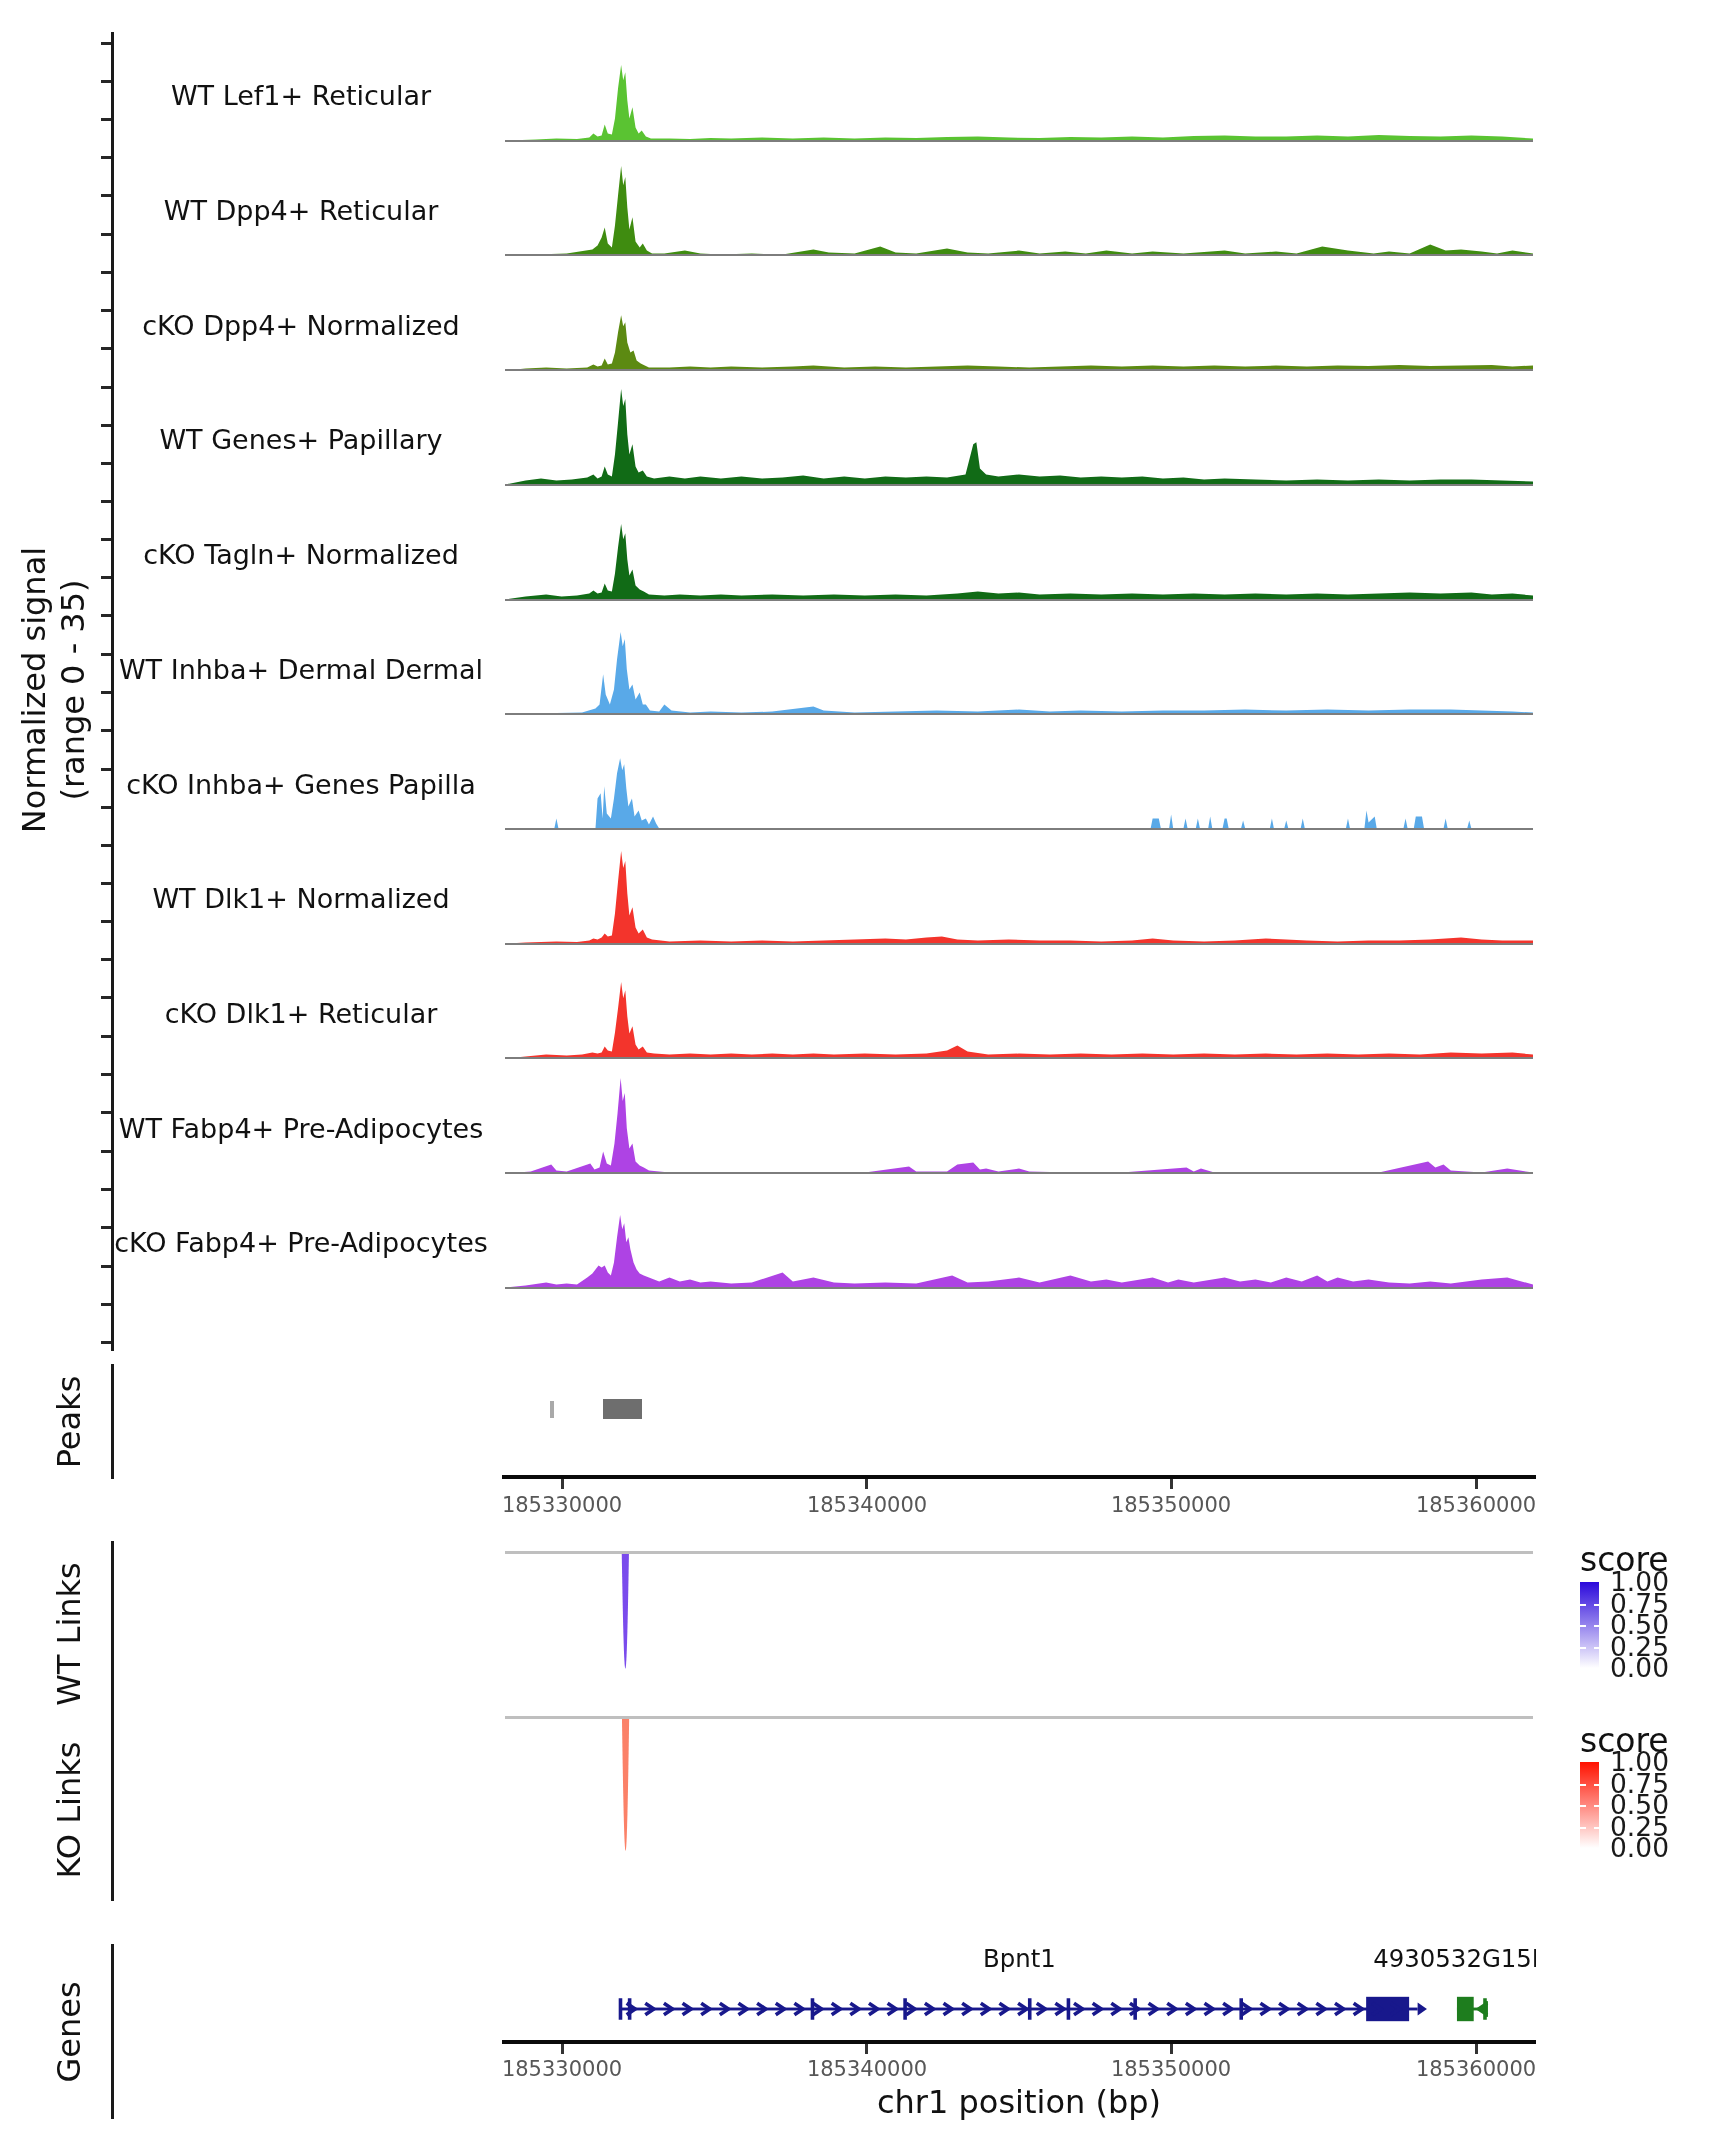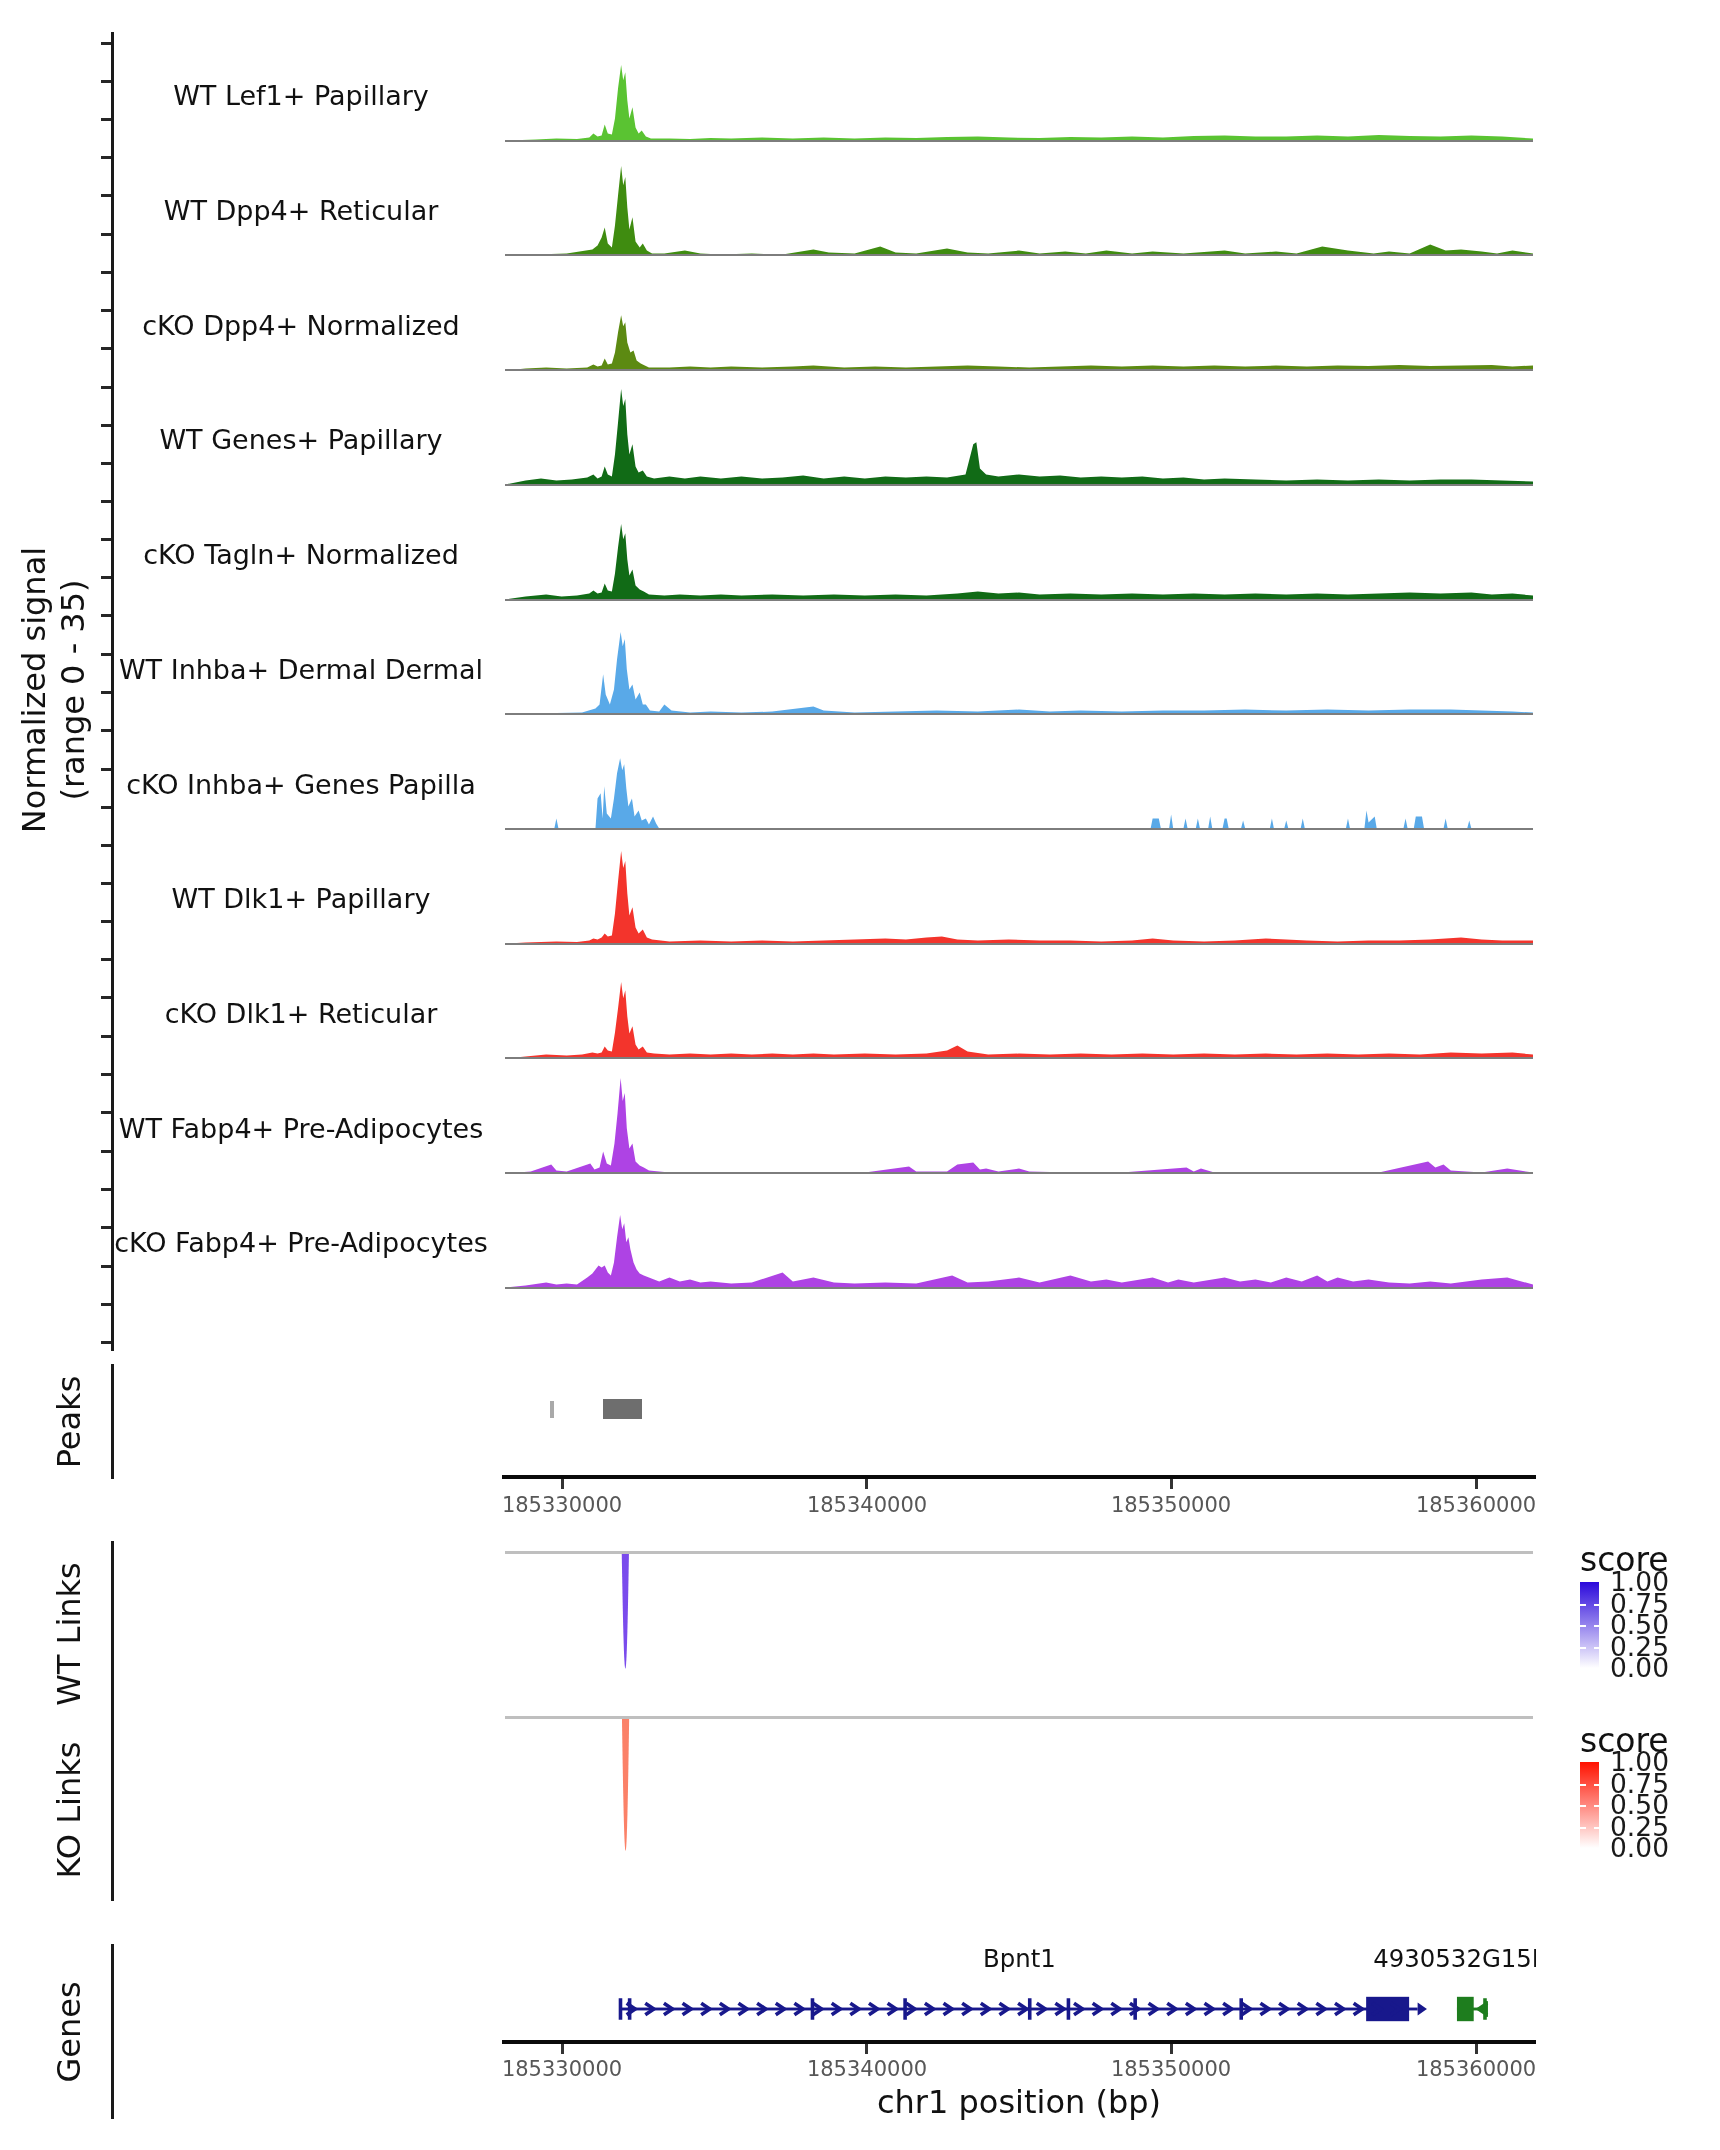--- a/index.html
+++ b/index.html
@@ -79,21 +79,21 @@
       <div class="ruler-tick" style="left:101px; top:1111px;"></div>
       <div class="ruler-tick" style="left:101px; top:1150px;"></div>
       <div class="ruler-tick" style="left:101px; top:1188px;"></div>
       <div class="ruler-tick" style="left:101px; top:1226px;"></div>
       <div class="ruler-tick" style="left:101px; top:1265px;"></div>
       <div class="ruler-tick" style="left:101px; top:1303px;"></div>
       <div class="ruler-tick" style="left:101px; top:1341px;"></div>
     </div>
 
   <div id="tracks">
-      <div class="track-label" style="top:80px;">WT Lef1+ Papillary</div>
+      <div class="track-label" style="top:80px;">WT Lef1+ Reticular</div>
       <svg width="1028" height="115" viewBox="0 0 1434 160" preserveAspectRatio="none" style="left:505px; top:27px;">
         <path d="M 0 158 L 0.0 158.0 L 43.0 156.6 L 71.7 155.2 L 100.4 155.9 L 117.6 153.8 L 123.3 148.2 L 129.1 152.4 L 134.8 151.0 L 139.1 135.6 L 143.4 148.2 L 149.1 149.6 L 153.4 127.2 L 157.7 85.2 L 162.0 53.0 L 164.9 74.0 L 167.8 62.8 L 170.6 102.0 L 173.5 127.2 L 177.8 111.8 L 182.1 139.8 L 186.4 148.2 L 190.7 144.0 L 196.5 152.4 L 203.6 155.2 L 229.4 155.2 L 258.1 155.9 L 286.8 154.5 L 315.5 155.2 L 358.5 153.8 L 401.5 155.2 L 444.5 153.8 L 487.6 155.2 L 530.6 153.8 L 573.6 154.5 L 616.6 153.1 L 659.6 152.4 L 702.7 153.8 L 745.7 154.5 L 788.7 153.1 L 831.7 153.8 L 874.7 152.4 L 917.8 153.8 L 960.8 151.7 L 1003.8 151.0 L 1046.8 152.4 L 1089.8 152.4 L 1132.9 151.0 L 1175.9 152.4 L 1218.9 150.3 L 1261.9 151.7 L 1304.9 152.4 L 1348.0 151.0 L 1391.0 152.4 L 1434.0 155.2 L 1434 158 Z" fill="#5AC332" stroke="none"></path>
       </svg>
       <div class="baseline" style="left:505px; top:140px; width:1028px;"></div>
       <div class="track-label" style="top:195px;">WT Dpp4+ Reticular</div>
       <svg width="1028" height="115" viewBox="0 0 1434 160" preserveAspectRatio="none" style="left:505px; top:142px;">
         <path d="M 0 158 L 0.0 158.0 L 43.0 156.6 L 86.0 155.2 L 121.9 149.6 L 129.1 144.0 L 134.8 132.8 L 139.1 118.8 L 143.4 141.2 L 149.1 146.8 L 153.4 116.0 L 157.7 74.0 L 162.0 33.4 L 164.9 60.0 L 167.8 48.8 L 170.6 90.8 L 173.5 121.6 L 177.8 104.8 L 182.1 138.4 L 187.9 146.8 L 192.2 141.2 L 197.9 151.0 L 205.1 155.2 L 222.3 155.2 L 250.9 151.0 L 272.5 155.2 L 301.1 156.6 L 344.2 155.2 L 387.2 156.6 L 430.2 149.6 L 451.7 153.8 L 487.6 155.2 L 523.4 145.4 L 544.9 153.8 L 573.6 155.2 L 616.6 148.2 L 645.3 153.8 L 674.0 155.2 L 717.0 151.0 L 745.7 155.2 L 781.5 152.4 L 810.2 155.2 L 838.9 151.0 L 874.7 155.2 L 903.4 152.4 L 946.4 155.2 L 1003.8 151.0 L 1032.5 155.2 L 1075.5 152.4 L 1104.2 155.2 L 1140.0 145.4 L 1175.9 151.0 L 1211.7 155.2 L 1233.2 152.4 L 1261.9 155.2 L 1290.6 142.6 L 1312.1 151.0 L 1333.6 149.6 L 1362.3 152.4 L 1383.8 155.2 L 1405.3 151.0 L 1434.0 155.2 L 1434 158 Z" fill="#3F8C10" stroke="none"></path>
       </svg>
       <div class="baseline" style="left:505px; top:254px; width:1028px;"></div>
       <div class="track-label" style="top:310px;">cKO Dpp4+ Normalized</div>
@@ -114,21 +114,21 @@
       <div class="track-label" style="top:654px;">WT Inhba+ Dermal Dermal</div>
       <svg width="1028" height="115" viewBox="0 0 1434 160" preserveAspectRatio="none" style="left:505px; top:601px;">
         <path d="M 0 158 L 0.0 158.0 L 35.9 156.6 L 71.7 155.9 L 107.5 155.2 L 126.2 149.6 L 131.9 144.0 L 136.9 102.0 L 140.5 130.0 L 146.3 144.0 L 152.0 123.0 L 156.3 81.0 L 161.3 43.2 L 164.2 62.8 L 167.1 53.0 L 169.9 95.0 L 173.5 123.0 L 177.8 116.0 L 182.1 137.0 L 187.9 127.2 L 192.2 144.0 L 196.5 144.0 L 202.2 152.4 L 215.1 153.8 L 222.3 144.0 L 232.3 152.4 L 258.1 155.2 L 286.8 153.8 L 329.8 155.2 L 372.8 153.8 L 430.2 146.8 L 444.5 152.4 L 487.6 155.2 L 544.9 153.8 L 602.3 152.4 L 659.6 153.8 L 717.0 151.0 L 760.0 153.8 L 803.0 152.4 L 860.4 153.8 L 917.8 152.4 L 975.1 152.4 L 1032.5 151.0 L 1089.8 152.4 L 1147.2 151.0 L 1204.6 152.4 L 1261.9 151.0 L 1319.3 151.0 L 1362.3 152.4 L 1405.3 153.8 L 1434.0 155.2 L 1434 158 Z" fill="#59A9E8" stroke="none"></path>
       </svg>
       <div class="baseline" style="left:505px; top:713px; width:1028px;"></div>
       <div class="track-label" style="top:769px;">cKO Inhba+ Genes Papilla</div>
       <svg width="1028" height="115" viewBox="0 0 1434 160" preserveAspectRatio="none" style="left:505px; top:715px;">
         <path d="M 0 158 L 0.0 158.0 L 68.8 158.0 L 71.7 144.0 L 74.6 158.0 L 126.2 158.0 L 129.1 116.0 L 133.4 109.0 L 136.2 144.0 L 138.4 99.2 L 142.0 137.0 L 147.7 144.0 L 152.0 116.0 L 156.3 81.0 L 160.6 60.0 L 163.5 76.8 L 166.3 68.4 L 169.2 102.0 L 172.1 127.2 L 177.1 116.0 L 180.7 141.2 L 186.4 132.8 L 190.7 146.8 L 196.5 144.0 L 200.8 152.4 L 206.5 141.2 L 210.8 151.0 L 215.1 158.0 L 286.8 158.0 L 573.6 158.0 L 803.0 158.0 L 860.4 158.0 L 900.6 158.0 L 903.4 144.0 L 912.0 144.0 L 914.9 158.0 L 926.4 158.0 L 929.2 138.4 L 932.1 158.0 L 946.4 158.0 L 949.3 144.0 L 952.2 158.0 L 963.6 158.0 L 966.5 144.0 L 969.4 158.0 L 980.9 158.0 L 983.7 141.2 L 986.6 158.0 L 1000.9 158.0 L 1003.8 144.0 L 1006.7 144.0 L 1009.5 158.0 L 1026.7 158.0 L 1029.6 146.8 L 1032.5 158.0 L 1066.9 158.0 L 1069.8 144.0 L 1072.6 158.0 L 1087.0 158.0 L 1089.8 146.8 L 1092.7 158.0 L 1109.9 158.0 L 1112.8 144.0 L 1115.7 158.0 L 1173.0 158.0 L 1175.9 144.0 L 1178.7 158.0 L 1198.8 158.0 L 1201.7 132.8 L 1204.6 149.6 L 1213.2 141.2 L 1216.0 158.0 L 1253.3 158.0 L 1256.2 144.0 L 1259.1 158.0 L 1267.7 158.0 L 1270.5 141.2 L 1279.1 141.2 L 1282.0 158.0 L 1309.2 158.0 L 1312.1 144.0 L 1315.0 158.0 L 1342.2 158.0 L 1345.1 146.8 L 1348.0 158.0 L 1434.0 158.0 L 1434 158 Z" fill="#59A9E8" stroke="none"></path>
       </svg>
       <div class="baseline" style="left:505px; top:828px; width:1028px;"></div>
-      <div class="track-label" style="top:883px;">WT Dlk1+ Papillary</div>
+      <div class="track-label" style="top:883px;">WT Dlk1+ Normalized</div>
       <svg width="1028" height="115" viewBox="0 0 1434 160" preserveAspectRatio="none" style="left:505px; top:830px;">
         <path d="M 0 158 L 0.0 158.0 L 28.7 156.6 L 71.7 155.2 L 100.4 155.9 L 117.6 153.8 L 123.3 151.0 L 129.1 152.4 L 134.8 149.6 L 139.1 144.0 L 143.4 148.2 L 149.1 146.8 L 153.4 116.0 L 157.7 71.2 L 162.0 29.2 L 164.9 53.0 L 167.8 43.2 L 170.6 88.0 L 173.5 118.8 L 177.8 107.6 L 182.1 135.6 L 186.4 144.0 L 192.2 138.4 L 197.9 149.6 L 205.1 152.4 L 229.4 155.2 L 272.5 153.8 L 315.5 155.2 L 358.5 153.8 L 401.5 155.2 L 444.5 153.8 L 487.6 152.4 L 530.6 151.0 L 559.3 152.4 L 587.9 149.6 L 609.4 148.2 L 631.0 152.4 L 659.6 153.8 L 702.7 152.4 L 745.7 153.8 L 788.7 153.8 L 831.7 155.2 L 874.7 153.8 L 903.4 151.0 L 932.1 153.8 L 975.1 155.2 L 1018.1 153.8 L 1061.2 151.0 L 1089.8 152.4 L 1118.5 153.8 L 1161.5 155.2 L 1204.6 153.8 L 1247.6 153.8 L 1290.6 152.4 L 1333.6 149.6 L 1362.3 152.4 L 1391.0 153.8 L 1434.0 153.8 L 1434 158 Z" fill="#F3342C" stroke="none"></path>
       </svg>
       <div class="baseline" style="left:505px; top:943px; width:1028px;"></div>
       <div class="track-label" style="top:998px;">cKO Dlk1+ Reticular</div>
       <svg width="1028" height="115" viewBox="0 0 1434 160" preserveAspectRatio="none" style="left:505px; top:945px;">
         <path d="M 0 158 L 0.0 158.0 L 28.7 155.2 L 57.4 152.4 L 86.0 153.8 L 107.5 152.4 L 121.9 149.6 L 129.1 151.0 L 134.8 149.6 L 139.1 141.2 L 143.4 146.8 L 149.1 148.2 L 153.4 121.6 L 157.7 88.0 L 162.0 51.6 L 164.9 74.0 L 167.8 62.8 L 170.6 99.2 L 173.5 123.0 L 177.8 113.2 L 182.1 138.4 L 186.4 145.4 L 192.2 141.2 L 197.9 149.6 L 207.9 151.0 L 229.4 152.4 L 258.1 151.0 L 286.8 152.4 L 315.5 151.0 L 344.2 152.4 L 372.8 151.0 L 401.5 152.4 L 430.2 151.0 L 458.9 152.4 L 501.9 151.0 L 544.9 152.4 L 587.9 151.0 L 616.6 146.8 L 631.0 139.8 L 645.3 148.2 L 674.0 152.4 L 717.0 151.0 L 760.0 152.4 L 803.0 151.0 L 846.1 152.4 L 889.1 151.0 L 932.1 152.4 L 975.1 151.0 L 1018.1 152.4 L 1061.2 151.0 L 1104.2 152.4 L 1147.2 151.0 L 1190.2 152.4 L 1233.2 151.0 L 1276.3 152.4 L 1319.3 149.6 L 1362.3 151.0 L 1405.3 149.6 L 1434.0 152.4 L 1434 158 Z" fill="#F3342C" stroke="none"></path>
       </svg>
       <div class="baseline" style="left:505px; top:1057px; width:1028px;"></div>
       <div class="track-label" style="top:1113px;">WT Fabp4+ Pre-Adipocytes</div>

